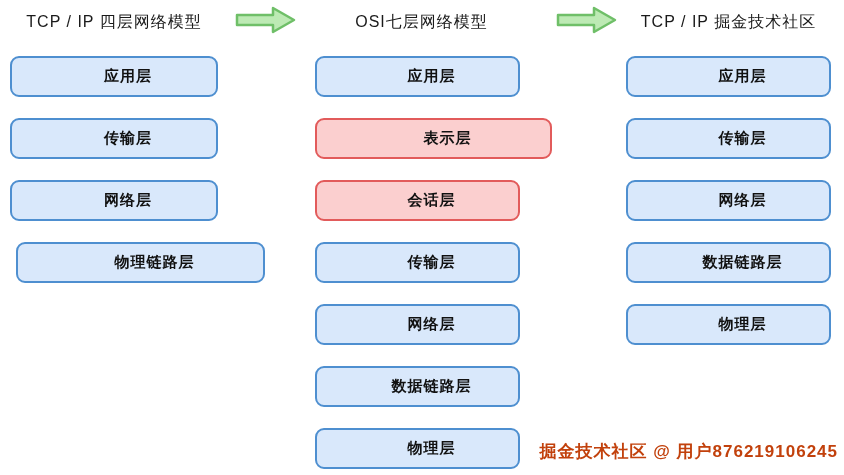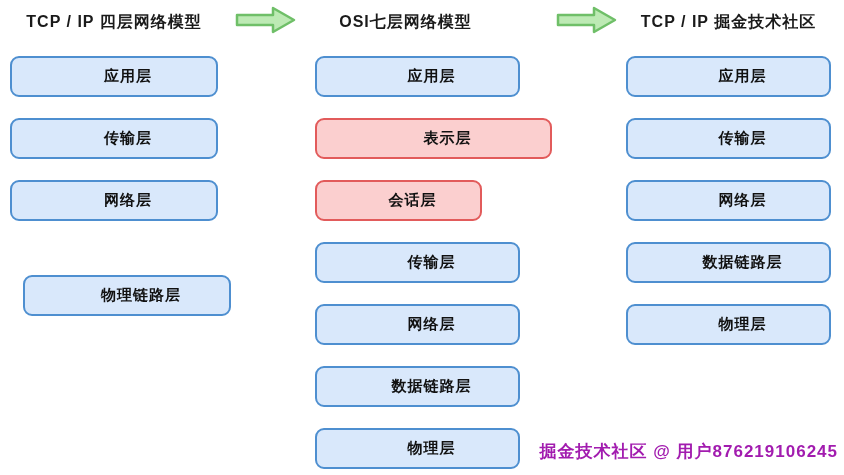--- a/index.html
+++ b/index.html
@@ -10,21 +10,21 @@
     font-family:"Liberation Sans","DejaVu Sans",sans-serif;
     overflow:hidden;
   }
   .col-title{
     position:absolute;
     top:10px;
     height:24px;
     line-height:24px;
     text-align:center;
     font-size:16px;
-    font-weight:bold;
+    font-weight:normal;
     color:#1a1a1a;
     letter-spacing:1px;
     white-space:nowrap;
   }
   .layer-box{
     position:absolute;
     height:41px;
     box-sizing:border-box;
     border-radius:9px;
     display:flex;
@@ -49,21 +49,21 @@
     top:5px;
     width:62px;
     height:30px;
   }
   .watermark{
     position:absolute;
     right:6px;
     bottom:12px;
     font-size:17px;
     font-weight:bold;
-    color:#a21caf;
+    color:#c2410c;
     letter-spacing:1px;
     white-space:nowrap;
   }
 </style>
 </head>
 <body>
 
 <div id="canvas">
 
   <svg class="arrow" style="left:235px" viewBox="0 0 62 30">
@@ -78,31 +78,31 @@
       <div class="col-title" style="left: 10px; width: 208px;">TCP / IP 四层网络模型</div>
       <div class="layer-box blue" style="left: 10px; width: 208px; top: 56px;">
         <span>应用层</span>
       </div>
       <div class="layer-box blue" style="left: 10px; width: 208px; top: 118px;">
         <span>传输层</span>
       </div>
       <div class="layer-box blue" style="left: 10px; width: 208px; top: 180px;">
         <span>网络层</span>
       </div>
-      <div class="layer-box blue" style="left: 23px; width: 208px; top: 242px; margin-top: 33px;">
+      <div class="layer-box blue" style="left: 16px; width: 249px; top: 242px;">
         <span>物理链路层</span>
       </div>
-      <div class="col-title" style="left: 303px; width: 205px;">OSI七层网络模型</div>
+      <div class="col-title" style="left: 319px; width: 205px;">OSI七层网络模型</div>
       <div class="layer-box blue" style="left: 315px; width: 205px; top: 56px;">
         <span>应用层</span>
       </div>
       <div class="layer-box pink" style="left: 315px; width: 237px; top: 118px;">
         <span>表示层</span>
       </div>
-      <div class="layer-box pink" style="left: 315px; width: 167px; top: 180px;">
+      <div class="layer-box pink" style="left: 315px; width: 205px; top: 180px;">
         <span>会话层</span>
       </div>
       <div class="layer-box blue" style="left: 315px; width: 205px; top: 242px;">
         <span>传输层</span>
       </div>
       <div class="layer-box blue" style="left: 315px; width: 205px; top: 304px;">
         <span>网络层</span>
       </div>
       <div class="layer-box blue" style="left: 315px; width: 205px; top: 366px;">
         <span>数据链路层</span>

